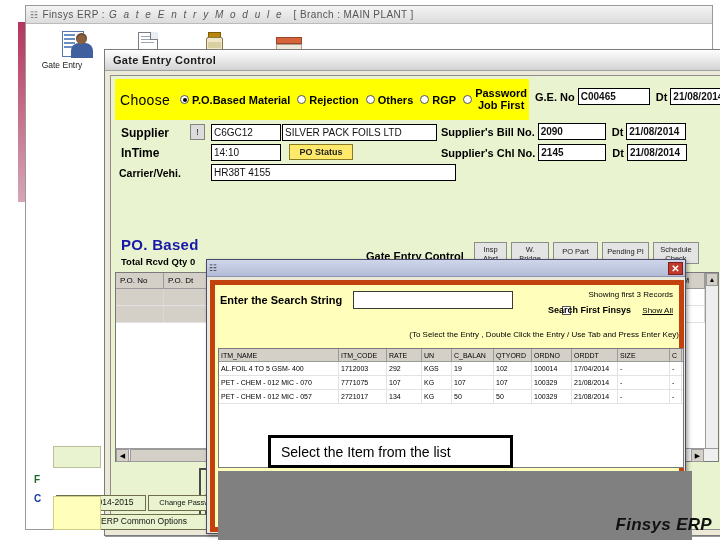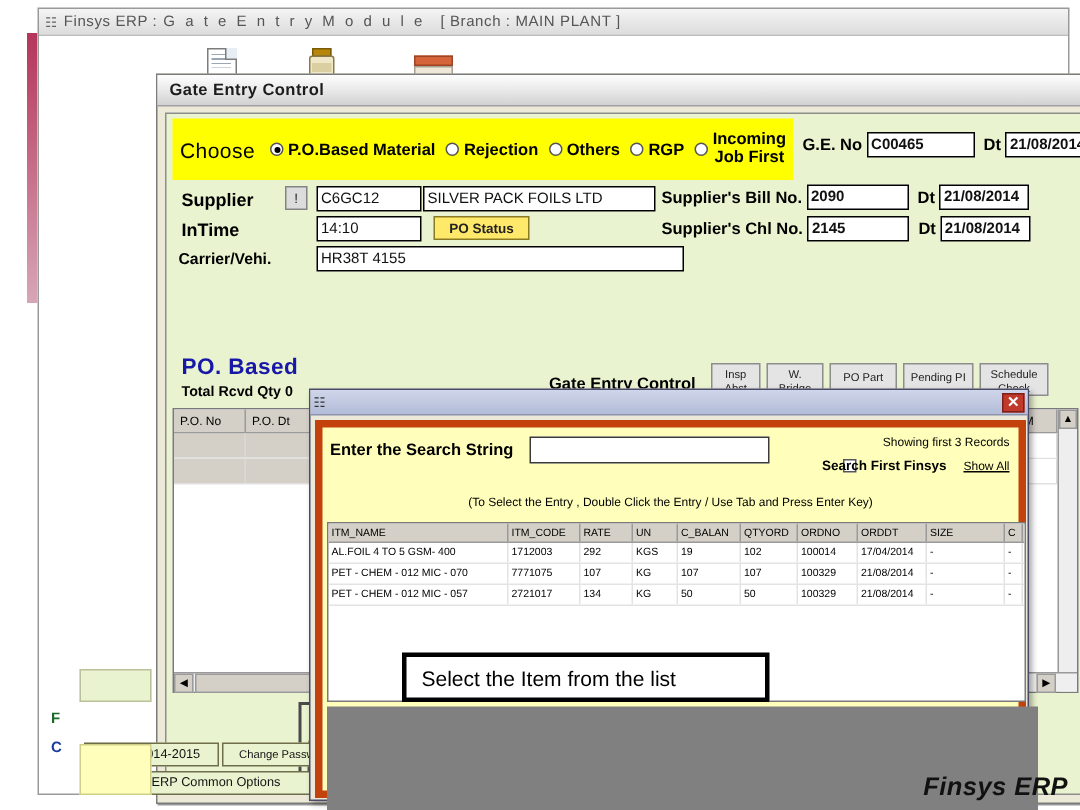--- a/index.html
+++ b/index.html
@@ -31,21 +31,21 @@
     border:1px solid #9a9a9a;
   }
   #app-titlebar {
     height:18px; width:100%;
     background:linear-gradient(to bottom,#f4f4f4,#dcdcdc);
     border-bottom:1px solid #bbbbbb;
     display:flex; align-items:center; padding-left:4px;
     font-size:10px; color:#555; letter-spacing:.4px; white-space:nowrap;
   }
   #app-titlebar .tb-ico { font-size:9px; margin-right:4px; color:#666; }
-  .title-spaced { letter-spacing:2px; }
+  .title-spaced { letter-spacing:2px;font-style:italic; }
 
   
   #app-toolbar {
     position:absolute; left:0; top:19px; width:100%; height:62px;
     background:#ffffff;
   }
   .tool-btn {
     position:absolute; text-align:center; width:60px;
   }
   .tool-glyph { height:30px; display:block; }
@@ -226,21 +226,21 @@
   .s-lbl{ position:absolute; font-weight:bold; font-size:11px; color:#000;}
   .s-inp{
     position:absolute; background:#fff; border:1px solid #3a3a3a; height:18px;
   }
   .s-note{ position:absolute; font-size:8px; color:#000; }
   .s-chk{
     position:absolute; width:9px; height:9px; background:#fff; border:1px solid #555;
   }
   .s-link{ position:absolute; font-size:8px; color:#000; text-decoration:underline; }
   .s-center-note{
-    position:absolute; left:0; width:100%; text-align:center; font-size:8px; color:#000;
+    position:absolute; left:0; width:100%; text-align:right; font-size:8px; color:#000;
   }
 
   #res-grid{
     position:absolute; left:3px; top:63px; width:466px; height:120px;
     background:#fff; border:1px solid #7a7a7a; overflow:hidden;
   }
   #res-head{ display:flex; height:13px; background:#d4d0c8; border-bottom:1px solid #9a9a9a; font-size:7px; align-items:center;}
   #res-head .rh{ border-right:1px solid #9a9a9a; height:100%; display:flex;align-items:center;padding-left:2px; overflow:hidden; white-space:nowrap;}
   .res-row{ display:flex; height:14px; font-size:7px; border-bottom:1px solid #e3e3e3;}
   .res-row .rc{ border-right:1px solid #e3e3e3; height:100%; padding-left:2px; display:flex; align-items:center; overflow:hidden; white-space:nowrap;}
@@ -286,20 +286,29 @@
   <div id="app-window">
 
     <div id="app-titlebar">
       <span class="tb-ico">☷</span>
       <span>Finsys ERP :</span>
       <span class="title-spaced" style="margin-left:4px">G a t e   E n t r y   M o d u l e</span>
       <span style="margin-left:10px">[ Branch : MAIN PLANT ]</span>
     </div>
 
     <div id="app-toolbar">
+      <div class="tool-btn" style="left:6px; top:4px;">
+        <span class="tool-glyph">
+          <span class="ic-person">
+            <span class="card"></span><span class="lines"></span>
+            <span class="body"></span><span class="head"></span><span class="face"></span>
+          </span>
+        </span>
+        <span class="tool-label">Gate Entry</span>
+      </div>
 
       <div class="tool-btn" style="left:78px; top:6px;">
         <span class="tool-glyph">
           <span class="ic-doc"><span class="pg"></span><span class="ln"></span><span class="fold"></span></span>
         </span>
       </div>
 
       <div class="tool-btn" style="left:146px; top:6px;">
         <span class="tool-glyph">
           <span class="ic-jar"><span class="cap"></span><span class="bd"></span><span class="lbl"></span></span>
@@ -335,21 +344,21 @@
             <span class="radio"></span>
             <span>Others</span>
           </span>
           <span class="radio-item">
             <span class="radio"></span>
             <span>RGP</span>
           </span>
           <span class="radio-item twoline">
             <span class="radio"></span>
             <span>
-              <span style="display:block">Incoming</span>
+              <span style="display:block">Password</span>
               <span style="display:block">Job First</span>
             </span>
           </span>
         </div>
 
         <div class="hdr-field-row" style="left:424px; top:12px;">
           <span class="hf-lbl">G.E. No</span>
           <span class="inp" style="width:72px">C00465</span>
           <span class="hf-lbl" style="margin-left:6px">Dt</span>
           <span class="inp" style="width:60px">21/08/2014</span>

